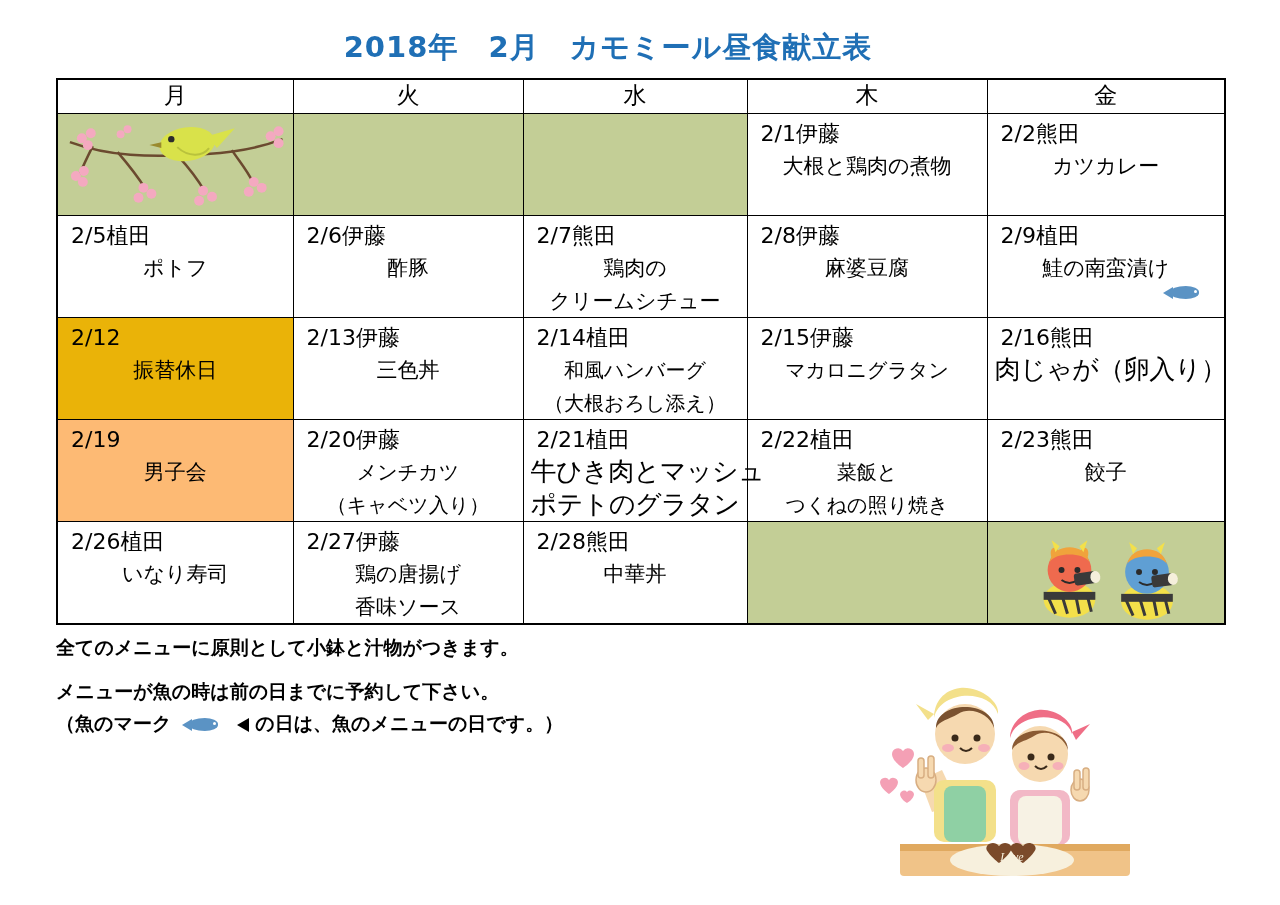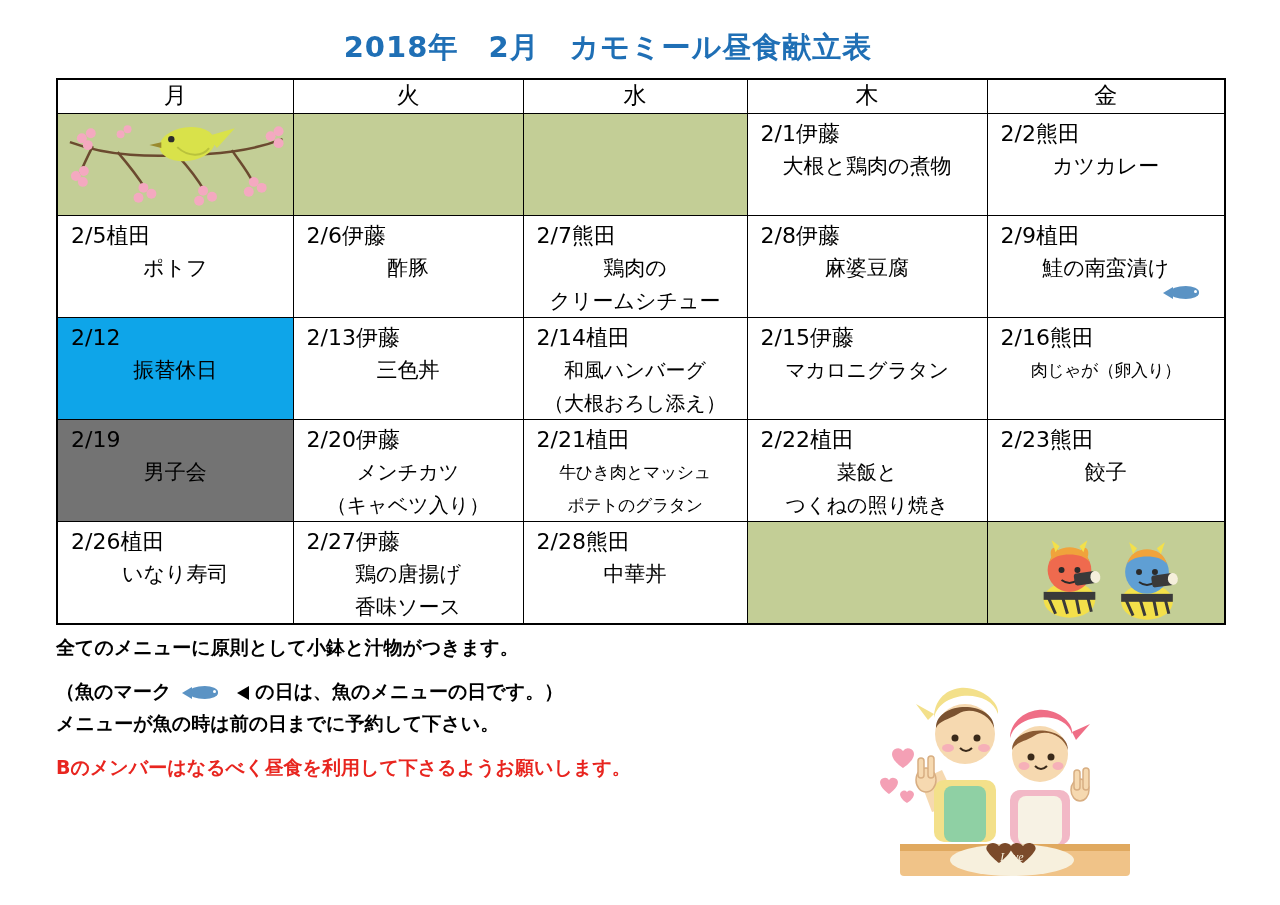--- a/index.html
+++ b/index.html
@@ -71,24 +71,24 @@
   .cellhead .staff { padding-right: 10px; }
   .menu {
     text-align: center;
     font-size: 21px;
     line-height: 29px;
     font-family: Liberation Mono, monospace;
     margin-top: 4px;
     white-space: nowrap;
   }
   .menu.tight { font-size: 20px; }
-  .menu.tighter { font-size: 17px; letter-spacing: -0.5px; }
+  .menu.tighter { font-size: 26px; letter-spacing: -0.5px; }
   .green { background: #c3ce96; }
-  .pink  { background: #0ea5e9; }
-  .yellow{ background: #737373; }
+  .pink  { background: #eab308; }
+  .yellow{ background: #fdba74; }
   .solo-date {
     font-size: 22px;
     line-height: 30px;
     padding-left: 6px;
     font-family: "DejaVu Sans", sans-serif;
   }
   
   .fish {
     display: inline-block;
     width: 42px;
@@ -478,31 +478,30 @@
             </div>
           </td>
         </tr>
       </tbody>
     </table>
   </div>
 
   <div class="notes">
     <div class="note-line">全てのメニューに原則として小鉢と汁物がつきます。</div>
     <div class="note-gap"></div>
+    <div class="note-line">メニューが魚の時は前の日までに予約して下さい。</div>
     <div class="note-line">
       <span>（魚のマーク</span>
       <span class="fish inline-fish">
         <span class="tail"></span><span class="body"></span><span class="eye"></span>
       </span>
       <span class="arrow-left"></span>
       <span>の日は、魚のメニューの日です。）</span>
     </div>
-    <div class="note-line">メニューが魚の時は前の日までに予約して下さい。</div>
     <div class="note-gap"></div>
-    <div class="note-red">Bのメンバーはなるべく昼食を利用して下さるようお願いします。</div>
   </div>
 
   <div class="kids">
     <svg viewBox="0 0 300 225" width="300" height="225" class="kid-art">
 
       <g fill="#f4a0b5">
         <path d="M32 92 a6 6 0 0 1 11 -3 a6 6 0 0 1 11 3 c0 7 -11 14 -11 14 s-11 -7 -11 -14 z"></path>
         <path d="M20 120 a5 5 0 0 1 9 -2 a5 5 0 0 1 9 2 c0 6 -9 12 -9 12 s-9 -6 -9 -12 z"></path>
         <path d="M40 132 a4 4 0 0 1 7 -2 a4 4 0 0 1 7 2 c0 5 -7 9 -7 9 s-7 -4 -7 -9 z"></path>
       </g>

